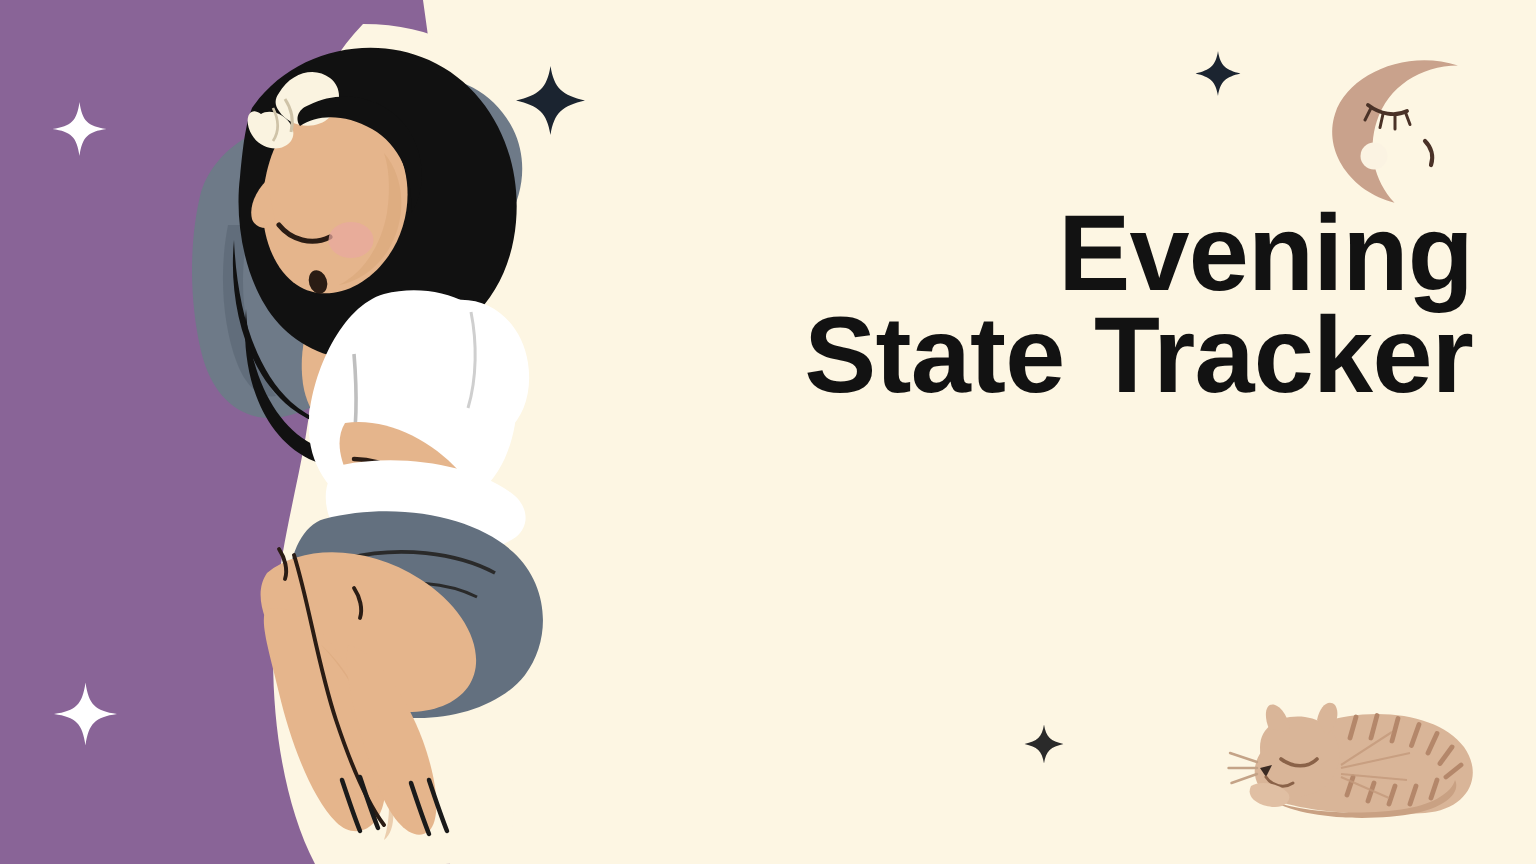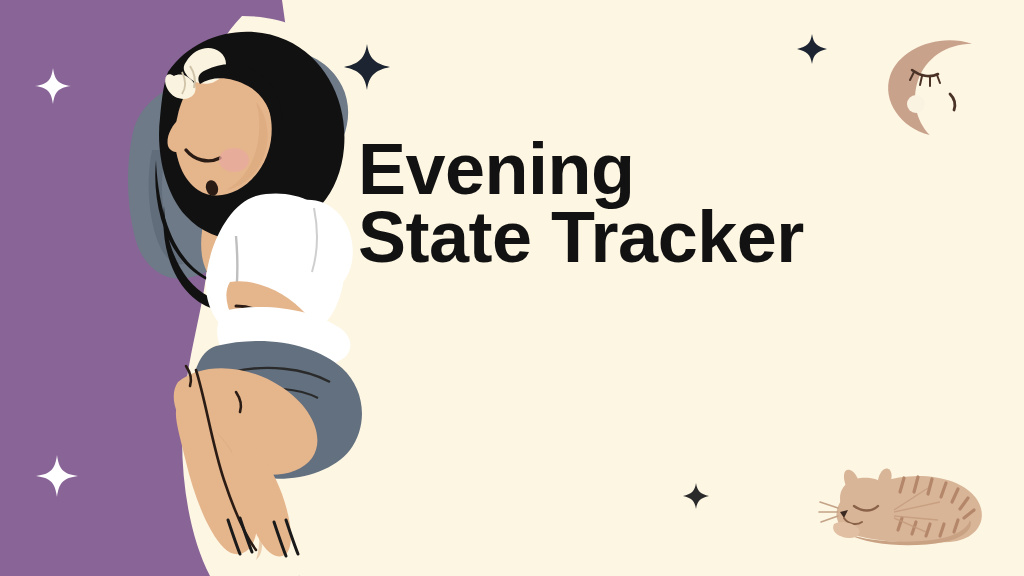--- a/index.html
+++ b/index.html
@@ -31,21 +31,21 @@
     height: 576px;
   }
   .bg-purple svg { display: block; width: 100%; height: 100%; }
 
   
   .title-block {
     position: absolute;
     left: 358px;
     top: 136px;
     width: 624px;
-    text-align: left;
+    text-align: right;
     line-height: 0.94;
     color: #121212;
     font-weight: 900;
     font-size: 72px;
     letter-spacing: -0.5px;
     font-family: "Liberation Sans", "DejaVu Sans", sans-serif;
     z-index: 30;
   }
   .title-line { display: block; white-space: nowrap; }
 

